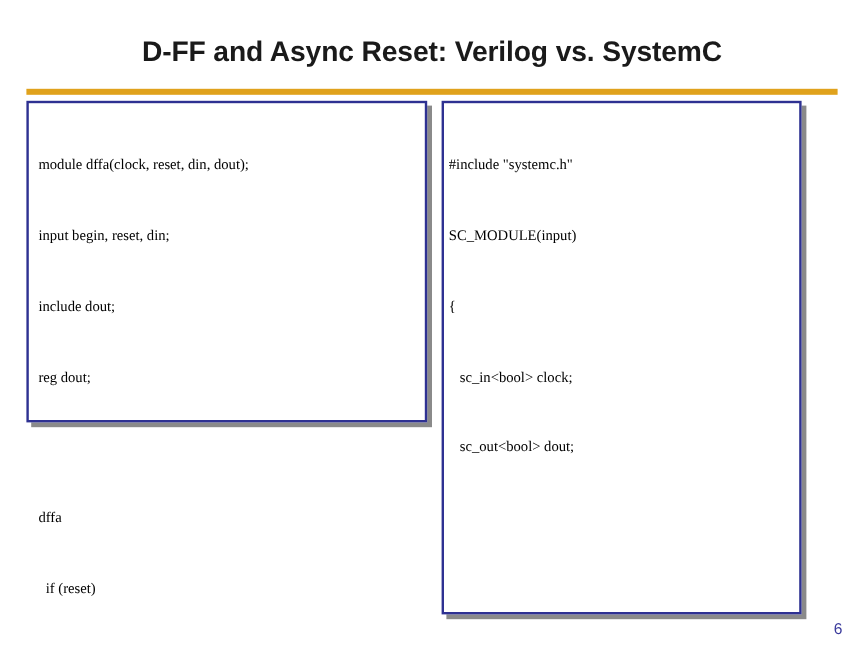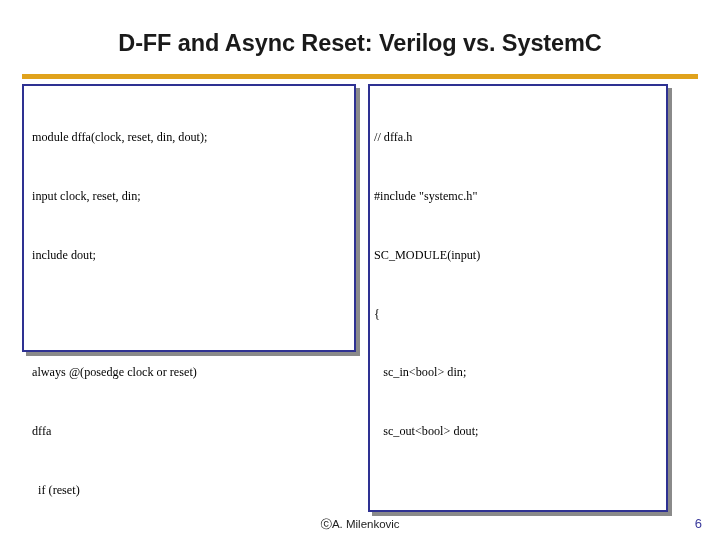--- a/index.html
+++ b/index.html
@@ -137,51 +137,49 @@
   <div class="title-rule"></div>
 
   <div class="code-box-left-shadow"></div>
   <div class="code-box-left"></div>
 
   <div class="code-box-right-shadow"></div>
   <div class="code-box-right"></div>
 
   <div class="code code-left">
     <div class="code-line">module dffa(clock, reset, din, dout);</div>
-    <div class="code-line">input clock, reset, din;</div>
+    <div class="code-line">input begin, reset, din;</div>
     <div class="code-line">include dout;</div>
+    <div class="code-line">reg dout;</div>
     <div class="code-line"></div>
-    <div class="code-line">always @(posedge clock or reset)</div>
     <div class="code-line">dffa</div>
     <div class="code-line">  if (reset)</div>
     
     
     
     
     
   </div>
 
   <div class="code code-right">
-    <div class="code-line">// dffa.h</div>
     <div class="code-line">#include "systemc.h"</div>
     <div class="code-line">SC_MODULE(input)</div>
     <div class="code-line">{</div>
-    <div class="code-line">   sc_in&lt;bool&gt; din;</div>
+    <div class="code-line">   sc_in&lt;bool&gt; clock;</div>
     <div class="code-line">   sc_out&lt;bool&gt; dout;</div>
     
     
     
     
     
     
     
     
     
     
     
     
     
   </div>
 
-  <div class="footer-center">ⓒA. Milenkovic</div>
   <div class="footer-page">6</div>
 
 </div>
 
 </body></html>

